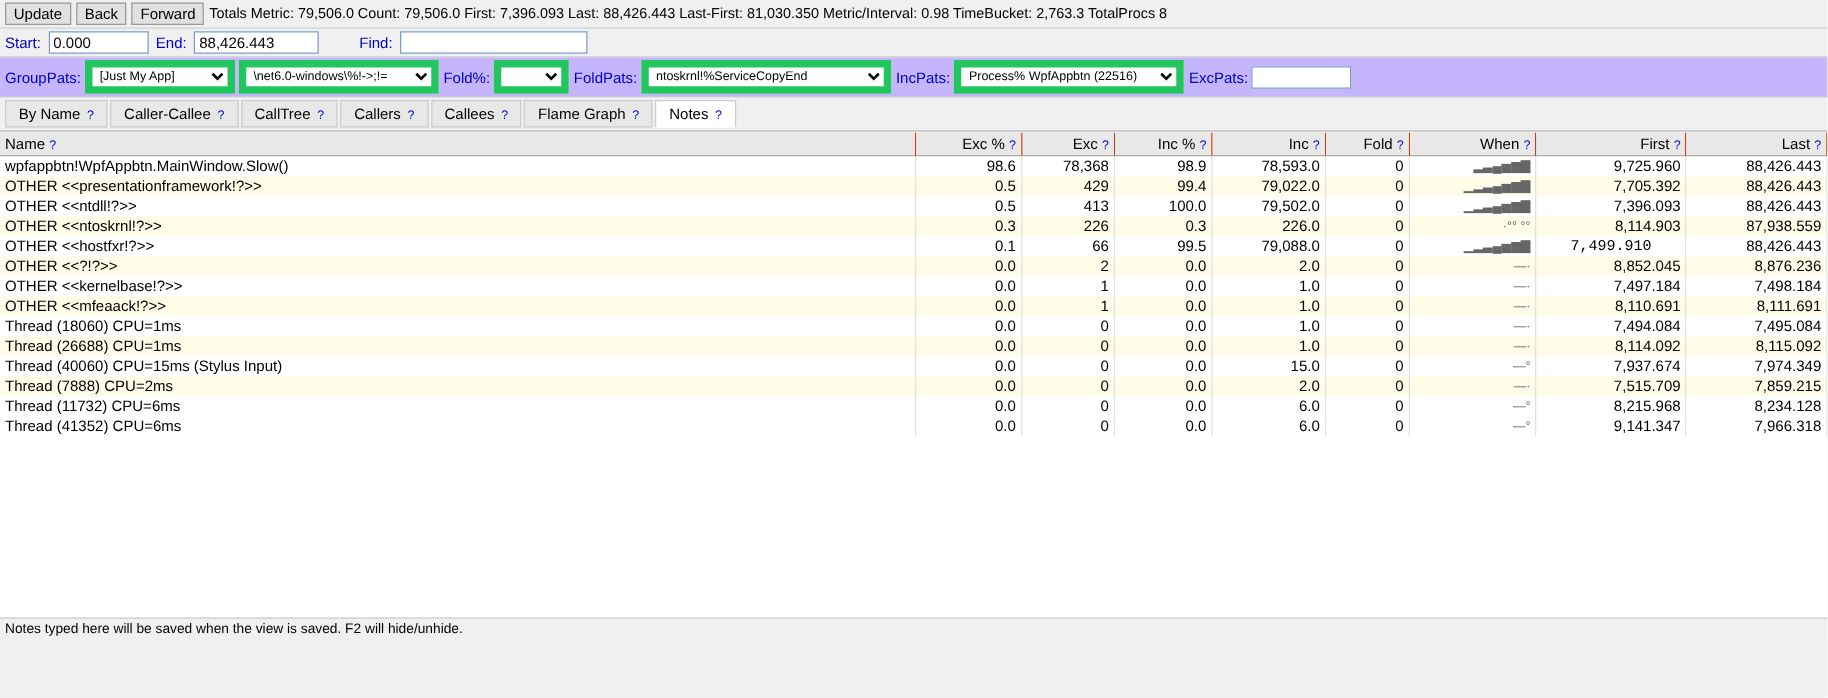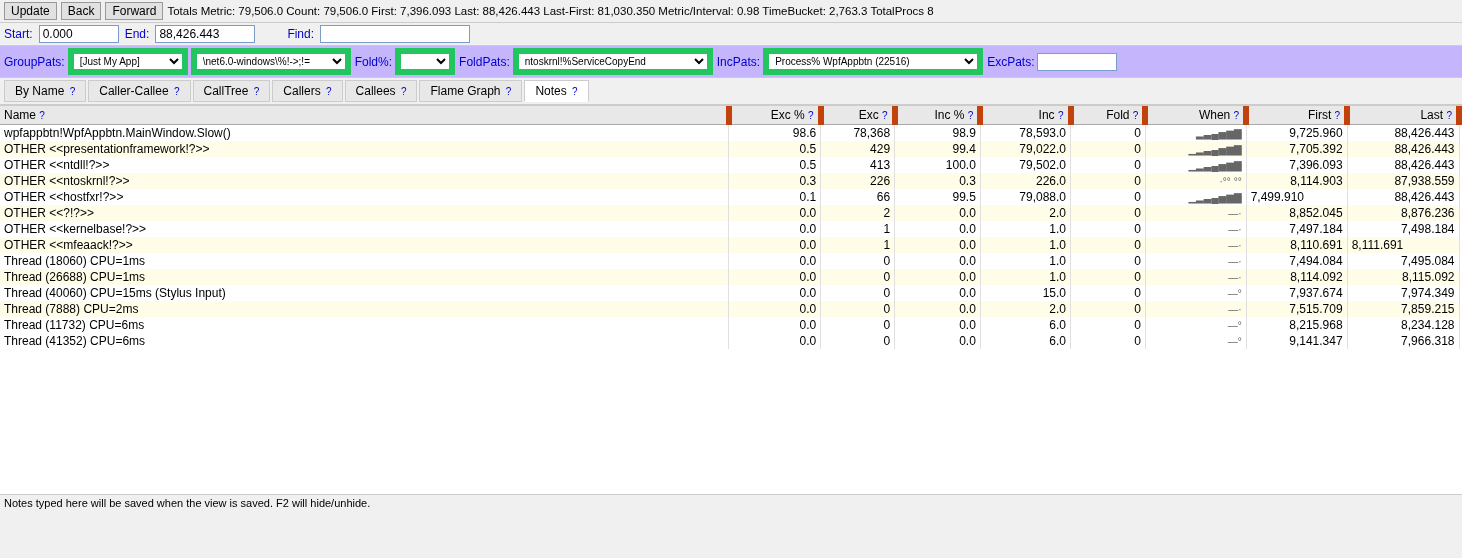--- a/index.html
+++ b/index.html
@@ -116,21 +116,21 @@
     
     thead tr {
       background: #e8e8e8;
       border-bottom: 1px solid #aaa;
     }
     
     thead th {
       padding: 2px 4px;
       text-align: right;
       font-weight: normal;
-      border-right: 6px solid #c2410c;
+      border-right: 1px solid #c2410c;
       white-space: nowrap;
       position: sticky;
       top: 0;
       background: #e8e8e8;
       z-index: 1;
     }
     thead th:first-child {
       text-align: left;
     }
     
@@ -200,21 +200,21 @@
     </select>
   </div>
   <div class="row3-group">
     <span class="label">FoldPats:</span>
     <select class="select-field" style="width:200px">
       <option>ntoskrnl!%ServiceCopyEnd</option>
     </select>
   </div>
   <div class="row3-group">
     <span class="label">IncPats:</span>
-    <select class="select-field" style="width:220px">
+    <select class="select-field" style="width:184px">
       <option>Process% WpfAppbtn (22516)</option>
     </select>
   </div>
   <div class="row3-group">
     <span class="label">ExcPats:</span>
     <input class="input-field" style="width: 80px;" value="">
   </div>
 </div>
 
 <div class="tabs-row" id="tabs-container">
@@ -288,21 +288,21 @@
           <td style="text-align: right;">87,938.559</td>
         </tr>
         <tr class="normal-row">
           <td style="text-align: left;">OTHER &lt;&lt;hostfxr!?&gt;&gt;</td>
           <td style="text-align: right;">0.1</td>
           <td style="text-align: right;">66</td>
           <td style="text-align: right;">99.5</td>
           <td style="text-align: right;">79,088.0</td>
           <td style="text-align: right;">0</td>
           <td class="when-text" style="text-align: right;">▁▂▃▄▅▆▇</td>
-          <td style="text-align: left;">7,499.910</td>
+          <td style="text-align: center; font-family: Liberation Mono, monospace;">7,499.910</td>
           <td style="text-align: right;">88,426.443</td>
         </tr>
         <tr class="alt-row">
           <td style="text-align: left;">OTHER &lt;&lt;?!?&gt;&gt;</td>
           <td style="text-align: right;">0.0</td>
           <td style="text-align: right;">2</td>
           <td style="text-align: right;">0.0</td>
           <td style="text-align: right;">2.0</td>
           <td style="text-align: right;">0</td>
           <td class="when-text" style="text-align: right;">—·</td>
@@ -322,21 +322,21 @@
         </tr>
         <tr class="alt-row">
           <td style="text-align: left;">OTHER &lt;&lt;mfeaack!?&gt;&gt;</td>
           <td style="text-align: right;">0.0</td>
           <td style="text-align: right;">1</td>
           <td style="text-align: right;">0.0</td>
           <td style="text-align: right;">1.0</td>
           <td style="text-align: right;">0</td>
           <td class="when-text" style="text-align: right;">—·</td>
           <td style="text-align: right;">8,110.691</td>
-          <td style="text-align: left;">8,111.691</td>
+          <td style="text-align: right;">8,111.691</td>
         </tr>
         <tr class="normal-row">
           <td style="text-align: left;">Thread (18060) CPU=1ms</td>
           <td style="text-align: right;">0.0</td>
           <td style="text-align: right;">0</td>
           <td style="text-align: right;">0.0</td>
           <td style="text-align: right;">1.0</td>
           <td style="text-align: right;">0</td>
           <td class="when-text" style="text-align: right;">—·</td>
           <td style="text-align: right;">7,494.084</td>

